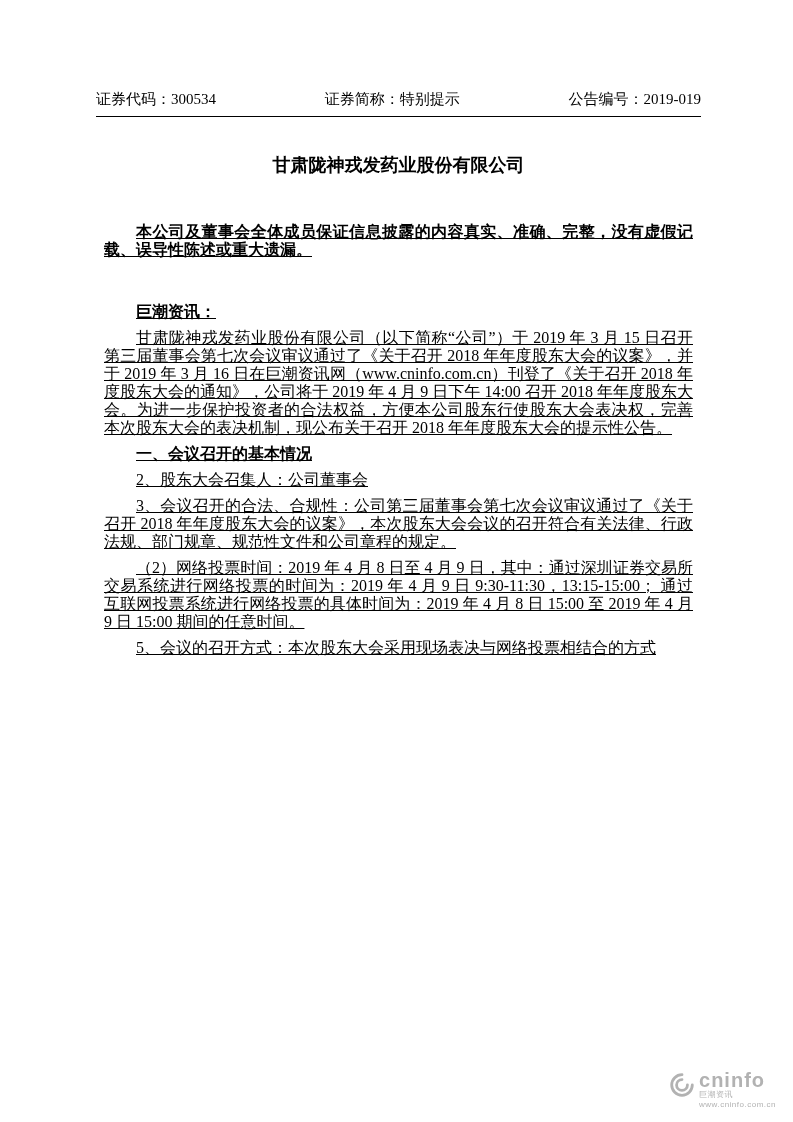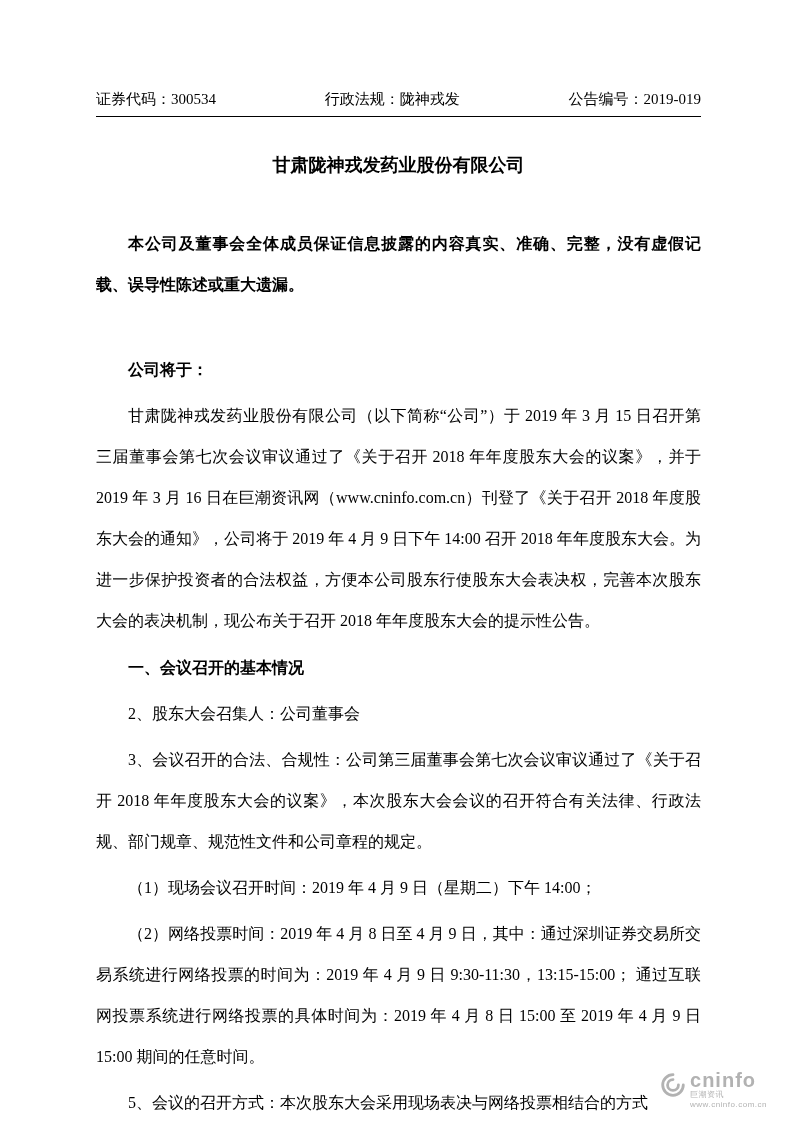--- a/index.html
+++ b/index.html
@@ -25,40 +25,41 @@
   }
   .title {
     text-align:center;
     font-weight:bold;
     font-size:18px;
     margin:0;
   }
   .title-company { margin-top:36px; }
   .title-subject { margin-top:24px; }
   p {
-    margin:0;
-    line-height:41px;
+    margin:8px;
+    line-height:18px;
     text-align:justify;
+    text-decoration:underline;
   }
   .indent { text-indent:2em; }
   .statement { margin-top:46px; font-weight:bold; }
   .notice-heading {
     margin-top:44px;
     font-weight:bold;
     font-family:"Liberation Sans","DejaVu Sans",sans-serif;
   }
   .sec-heading {
     margin-top:6px;
     font-weight:bold;
     font-family:"Liberation Sans","DejaVu Sans",sans-serif;
   }
   .body-p { margin-top:5px; }
   .cninfo-logo {
     position:absolute;
-    right:26px;
+    right:17px;
     bottom:12px;
     display:flex;
     align-items:flex-start;
     gap:4px;
     color:#b2b2b2;
     font-family:"Liberation Sans","DejaVu Sans",sans-serif;
   }
   .cninfo-logo .swirl { display:block; margin-top:2px; }
   .cninfo-brand {
     font-size:20px;
@@ -72,37 +73,36 @@
     letter-spacing:0.5px;
   }
 </style>
 </head>
 <body>
 
 <div class="page">
 
   <div class="doc-header">
     <span>证券代码：300534</span>
-    <span>行政法规：陇神戎发</span>
+    <span>证券简称：特别提示</span>
     <span>公告编号：2019-019</span>
   </div>
 
   <h1 class="title title-company">甘肃陇神戎发药业股份有限公司</h1>
 
   <p class="indent statement">本公司及董事会全体成员保证信息披露的内容真实、准确、完整，没有虚假记载、误导性陈述或重大遗漏。</p>
 
-  <p class="indent notice-heading">公司将于：</p>
+  <p class="indent notice-heading">巨潮资讯：</p>
 
   <p class="indent body-p">甘肃陇神戎发药业股份有限公司（以下简称“公司”）于 2019 年 3 月 15 日召开第三届董事会第七次会议审议通过了《关于召开 2018 年年度股东大会的议案》，并于 2019 年 3 月 16 日在巨潮资讯网（www.cninfo.com.cn）刊登了《关于召开 2018 年度股东大会的通知》，公司将于 2019 年 4 月 9 日下午 14:00 召开 2018 年年度股东大会。为进一步保护投资者的合法权益，方便本公司股东行使股东大会表决权，完善本次股东大会的表决机制，现公布关于召开 2018 年年度股东大会的提示性公告。</p>
 
   <p class="indent sec-heading">一、会议召开的基本情况</p>
 
   <p class="indent body-p">2、股东大会召集人：公司董事会</p>
   <p class="indent body-p">3、会议召开的合法、合规性：公司第三届董事会第七次会议审议通过了《关于召开 2018 年年度股东大会的议案》，本次股东大会会议的召开符合有关法律、行政法规、部门规章、规范性文件和公司章程的规定。</p>
-  <p class="indent body-p">（1）现场会议召开时间：2019 年 4 月 9 日（星期二）下午 14:00；</p>
   <p class="indent body-p">（2）网络投票时间：2019 年 4 月 8 日至 4 月 9 日，其中：通过深圳证券交易所交易系统进行网络投票的时间为：2019 年 4 月 9 日 9:30-11:30，13:15-15:00；  通过互联网投票系统进行网络投票的具体时间为：2019 年 4 月 8 日 15:00 至 2019 年 4 月 9 日 15:00 期间的任意时间。</p>
   <p class="indent body-p">5、会议的召开方式：本次股东大会采用现场表决与网络投票相结合的方式</p>
 
   <div class="cninfo-logo">
     <span class="swirl">
       <svg width="26" height="26" viewBox="0 0 24 24" aria-hidden="true">
         <path d="M12 2.5a9.5 9.5 0 1 0 9.5 9.5" fill="none" stroke="#b2b2b2" stroke-width="2.6" stroke-linecap="round"></path>
         <path d="M12 7a5 5 0 1 0 5 5" fill="none" stroke="#b2b2b2" stroke-width="2.6" stroke-linecap="round"></path>
       </svg>
     </span>

